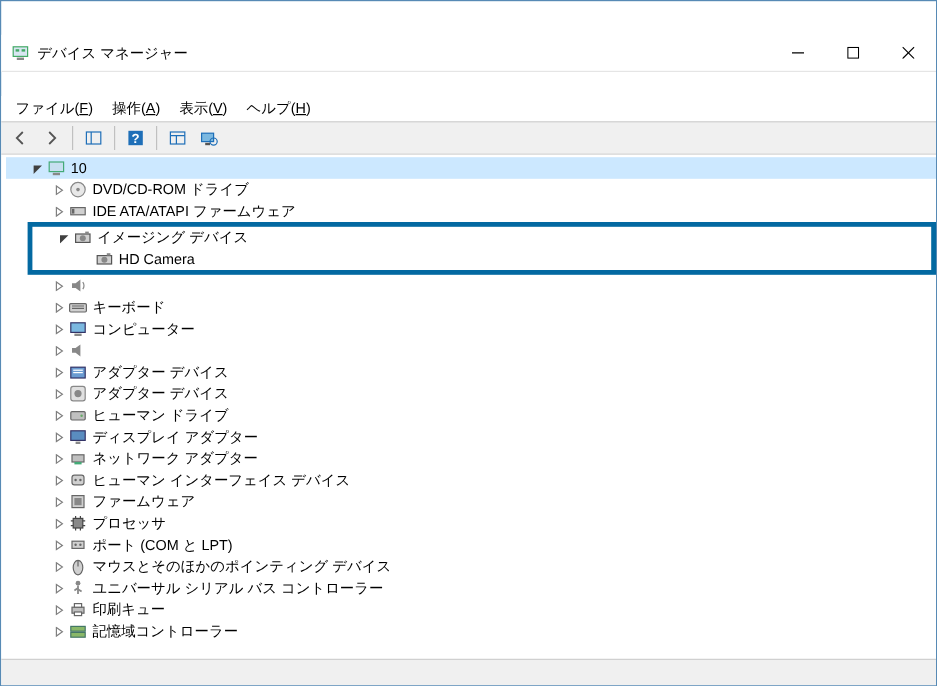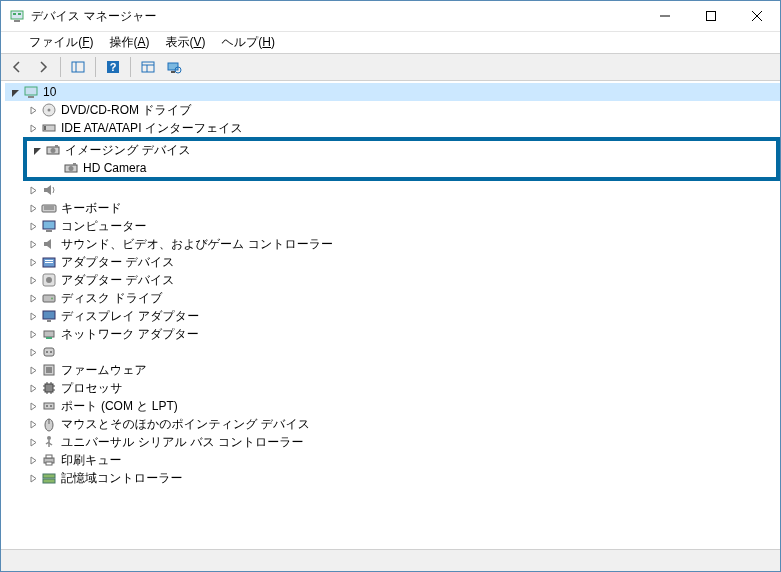--- a/index.html
+++ b/index.html
@@ -15,38 +15,40 @@
   flex-direction: column;
   overflow: hidden;
 }
 .titlebar {
   height: 31px;
   background: #fff;
   display: flex;
   align-items: center;
   padding-left: 8px;
   border-bottom: 1px solid #e5e5e5;
+  margin-top: 28px;
 }
 .titlebar .icon { width: 16px; height: 16px; margin-right: 6px; }
 .titlebar .title { flex: 1; font-size: 12px; }
 .winbtns { display: flex; height: 100%; }
 .winbtn {
   width: 46px;
   display: flex;
   align-items: center;
   justify-content: center;
   cursor: default;
 }
 .menubar {
   height: 21px;
   background: #fff;
   display: flex;
   align-items: center;
-  padding-left: 20px;
+  padding-left: 4px;
   font-size: 12px;
+  margin-top: 20px;
 }
 .menuitem { padding: 2px 8px; cursor: default; }
 .menuitem .mn { text-decoration: underline; }
 .toolbar {
   height: 28px;
   background: #f0f0f0;
   border-top: 1px solid #d0d0d0;
   border-bottom: 1px solid #d0d0d0;
   display: flex;
   align-items: center;
@@ -63,21 +65,21 @@
   flex: 1;
   background: #fff;
   overflow: auto;
 }
 .tree { padding: 2px 0 2px 4px; }
 .node { }
 .row {
   display: flex;
   align-items: center;
   height: 18px;
-  padding-left: 4px;
+  padding-left: 20px;
   cursor: default;
   text-align: center;
 }
 .row.selected { background: #cce8ff; }
 .chev {
   width: 13px; height: 13px;
   display: flex; align-items: center; justify-content: center;
   color: #666;
   font-size: 11px;
   margin-right: 1px;
@@ -221,21 +223,21 @@
                 <svg width="9" height="9" viewBox="0 0 9 9">
                   <path d="M2 1 L7 4.5 L2 8 Z" fill="none" stroke="#808080" stroke-width="1"></path>
                 </svg>
               </span>
               <span class="nicon">
                 <svg width="16" height="16" viewBox="0 0 16 16">
                   <rect x="2" y="5" width="12" height="6" fill="#d0d0d0" stroke="#666"></rect>
                   <rect x="3" y="6" width="2" height="4" fill="#666"></rect>
                 </svg>
               </span>
-              <span class="label">IDE ATA/ATAPI インターフェイス</span>
+              <span class="label">IDE ATA/ATAPI ファームウェア</span>
             </div>
           </div>
           <div class="node">
             <div class="highlight-box">
               <div class="row">
                 <span class="chev">
                   <svg width="9" height="9" viewBox="0 0 9 9">
                     <path d="M1 2 L8 2 L1 9 Z" fill="#404040"></path>
                   </svg>
                 </span>
@@ -316,21 +318,20 @@
               <span class="chev">
                 <svg width="9" height="9" viewBox="0 0 9 9">
                   <path d="M2 1 L7 4.5 L2 8 Z" fill="none" stroke="#808080" stroke-width="1"></path>
                 </svg>
               </span>
               <span class="nicon">
                 <svg width="16" height="16" viewBox="0 0 16 16">
                   <path d="M3 6 L6 6 L10 3 L10 13 L6 10 L3 10 Z" fill="#888"></path>
                 </svg>
               </span>
-              <span class="label">サウンド、ビデオ、およびゲーム コントローラー</span>
             </div>
           </div>
           <div class="node">
             <div class="row">
               <span class="chev">
                 <svg width="9" height="9" viewBox="0 0 9 9">
                   <path d="M2 1 L7 4.5 L2 8 Z" fill="none" stroke="#808080" stroke-width="1"></path>
                 </svg>
               </span>
               <span class="nicon">
@@ -365,21 +366,21 @@
                 <svg width="9" height="9" viewBox="0 0 9 9">
                   <path d="M2 1 L7 4.5 L2 8 Z" fill="none" stroke="#808080" stroke-width="1"></path>
                 </svg>
               </span>
               <span class="nicon">
                 <svg width="16" height="16" viewBox="0 0 16 16">
                   <rect x="2" y="5" width="12" height="7" rx="1" fill="#c0c0c0" stroke="#666"></rect>
                   <circle cx="11" cy="8.5" r="1" fill="#6a6"></circle>
                 </svg>
               </span>
-              <span class="label">ディスク ドライブ</span>
+              <span class="label">ヒューマン ドライブ</span>
             </div>
           </div>
           <div class="node">
             <div class="row">
               <span class="chev">
                 <svg width="9" height="9" viewBox="0 0 9 9">
                   <path d="M2 1 L7 4.5 L2 8 Z" fill="none" stroke="#808080" stroke-width="1"></path>
                 </svg>
               </span>
               <span class="nicon">
@@ -414,20 +415,21 @@
                   <path d="M2 1 L7 4.5 L2 8 Z" fill="none" stroke="#808080" stroke-width="1"></path>
                 </svg>
               </span>
               <span class="nicon">
                 <svg width="16" height="16" viewBox="0 0 16 16">
                   <rect x="3" y="4" width="10" height="8" rx="2" fill="#d0d0d0" stroke="#666"></rect>
                   <circle cx="6" cy="8" r="1" fill="#666"></circle>
                   <circle cx="10" cy="8" r="1" fill="#666"></circle>
                 </svg>
               </span>
+              <span class="label">ヒューマン インターフェイス デバイス</span>
             </div>
           </div>
           <div class="node">
             <div class="row">
               <span class="chev">
                 <svg width="9" height="9" viewBox="0 0 9 9">
                   <path d="M2 1 L7 4.5 L2 8 Z" fill="none" stroke="#808080" stroke-width="1"></path>
                 </svg>
               </span>
               <span class="nicon">

